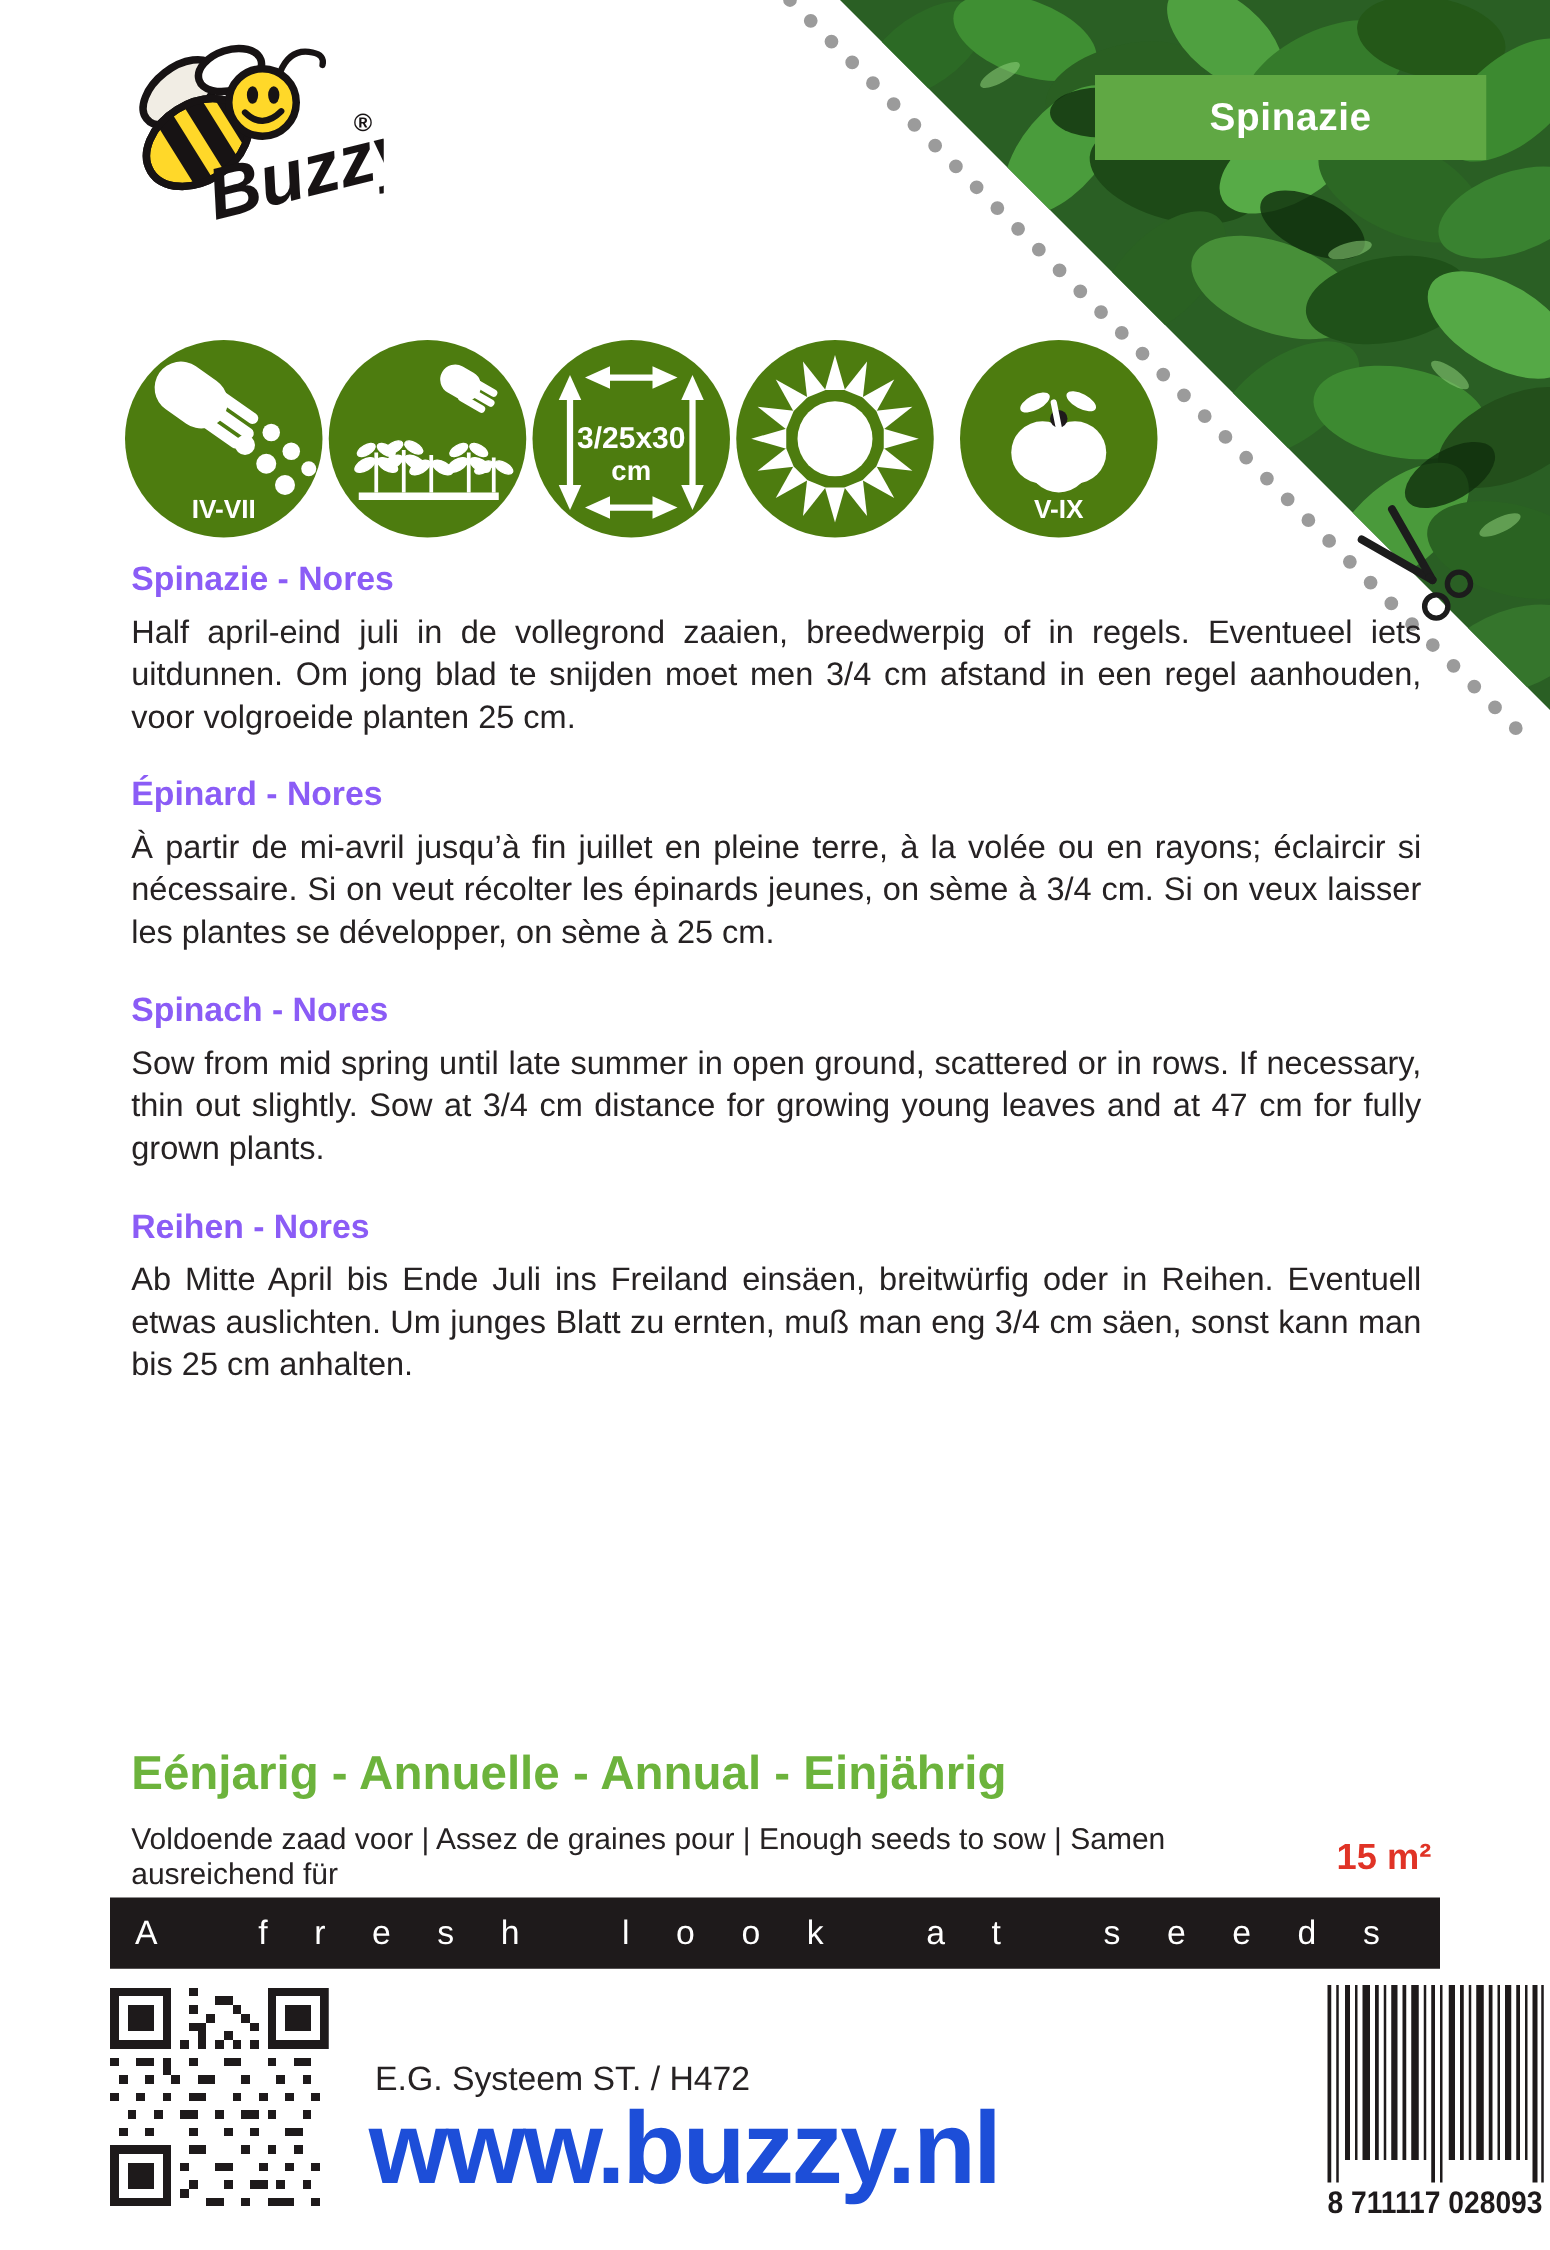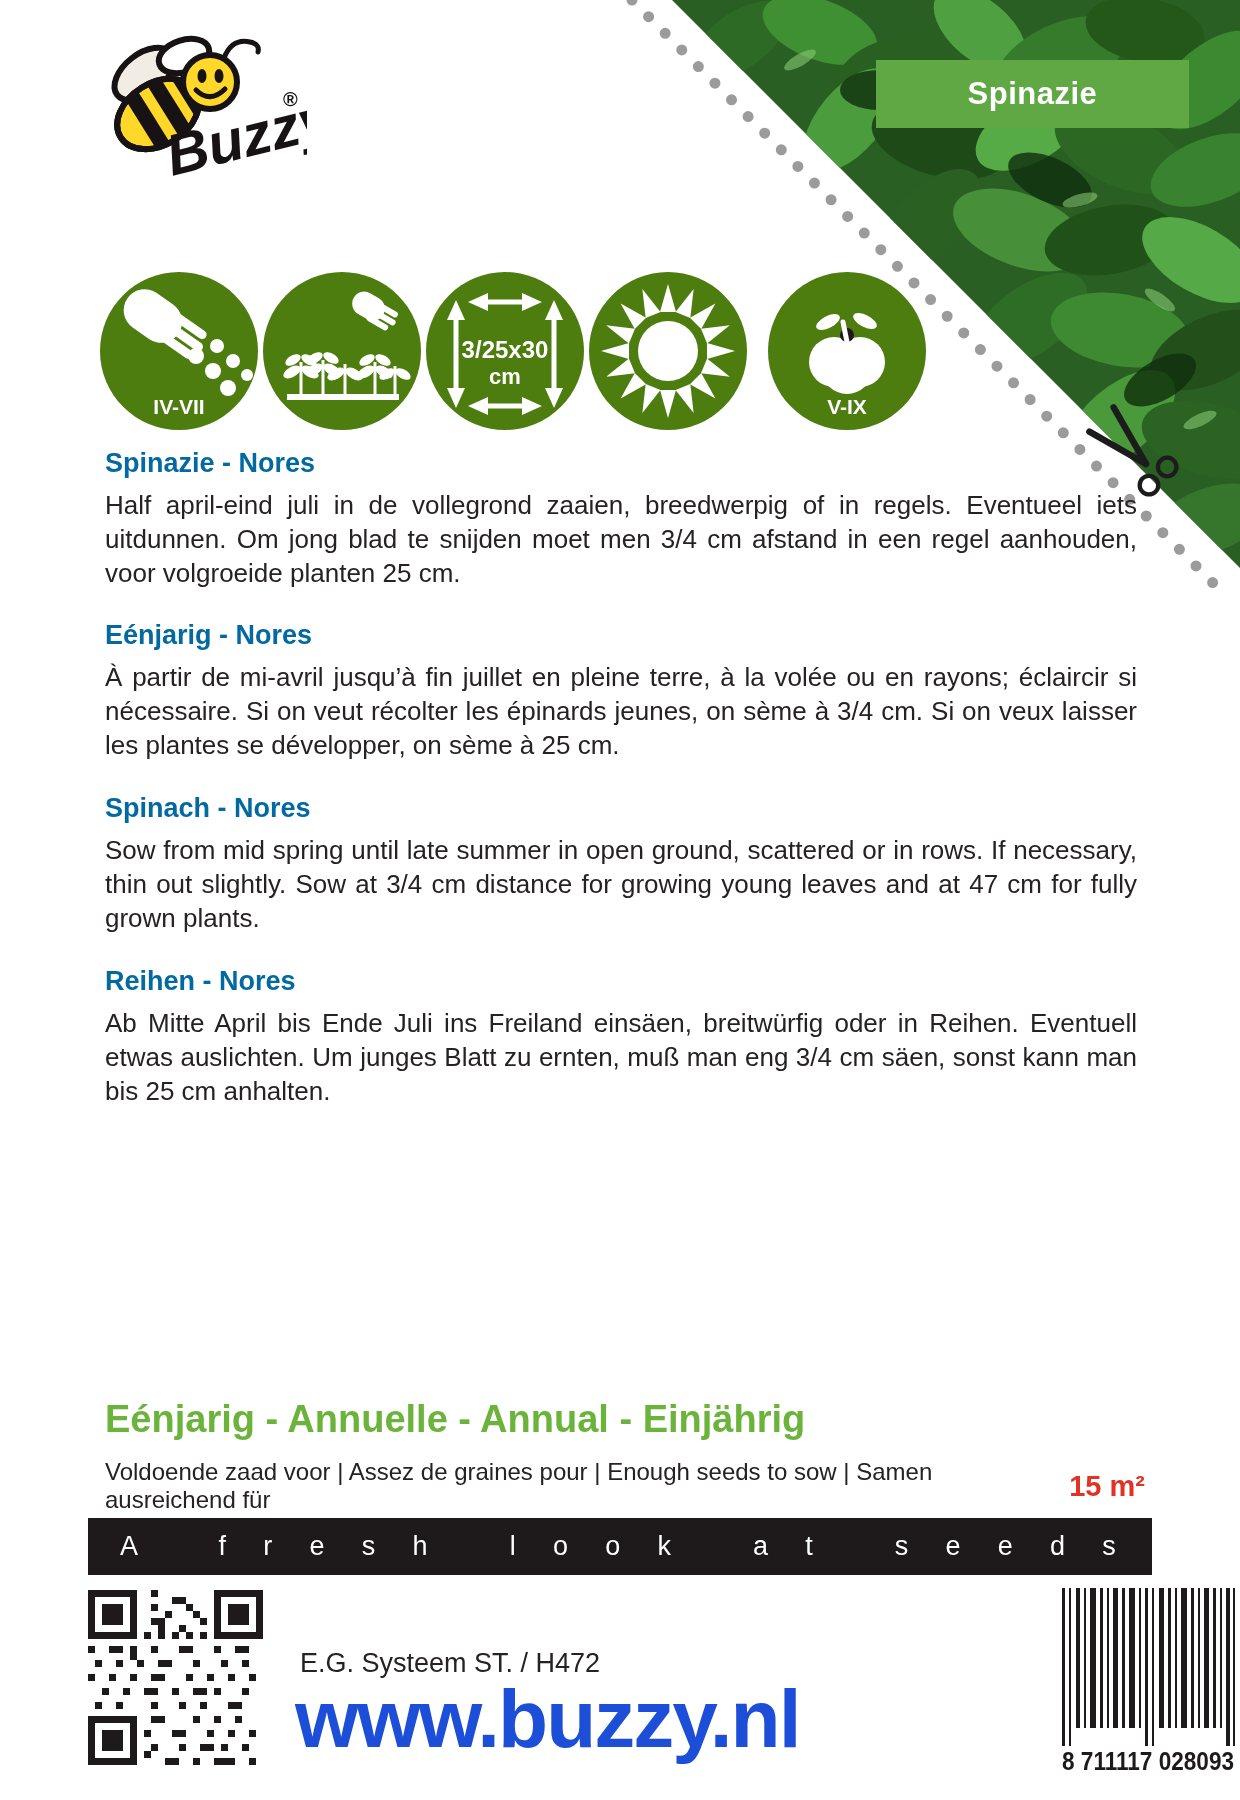--- a/index.html
+++ b/index.html
@@ -18,32 +18,32 @@
   .scissors{position:absolute;left:1068px;top:396px;width:150px;height:130px;}
 
   
   .icon-circle{position:absolute;top:272px;width:158px;height:158px;border-radius:50%;background:#4d7c0f;}
   .ic1{left:100px}.ic2{left:263px}.ic3{left:426px}.ic4{left:589px}.ic5{left:768px}
   .icon-circle svg{position:absolute;left:0;top:0;}
 
   
   .section{position:absolute;left:105px;width:1032px;}
   .s1{top:448px}.s2{top:620px}.s3{top:793px}.s4{top:966px}
-  .heading{color:#0369a1;font-weight:bold;font-size:27px;margin:0 0 9px 0;}
+  .heading{color:#8b5cf6;font-weight:bold;font-size:27px;margin:0 0 9px 0;}
   .body-text{font-size:26px;line-height:34px;margin:0;text-align:justify;color:#262223;}
 
   .annual{position:absolute;left:105px;top:1398px;color:#6cb33c;font-weight:bold;font-size:38px;}
   .seedsline{position:absolute;left:105px;top:1458px;width:1040px;display:flex;align-items:center;}
   .seedsline .txt{font-size:24px;color:#262223;}
   .seedsline .area{font-size:29px;font-weight:bold;color:#e03326;margin-left:20px;white-space:nowrap;}
 
   
   .tagline-bar{position:absolute;left:88px;top:1518px;width:1064px;height:57px;background:#1e1a1b;
                color:#fff;font-size:27px;line-height:57px;letter-spacing:1.38em;
-               padding-left:32px;box-sizing:border-box;white-space:nowrap;overflow:hidden;}
+               padding-left:20px;box-sizing:border-box;white-space:nowrap;overflow:hidden;}
   .qr{position:absolute;left:88px;top:1590px;width:175px;height:175px;}
   .addr1{position:absolute;left:300px;top:1602px;font-size:27px;color:#262223;}
   .addr2{position:absolute;left:300px;top:1648px;font-size:27px;color:#262223;}
   .url{position:absolute;left:295px;top:1672px;font-size:82px;font-weight:bold;color:#1d4ed8;letter-spacing:-2px;}
   .barcode{position:absolute;left:1060px;top:1588px;width:180px;height:188px;}
 </style>
 </head>
 <body>
 
 <div class="canvas">
@@ -257,21 +257,21 @@
       </g>
       <text x="79" y="142" text-anchor="middle" font-family="Liberation Sans, sans-serif" font-size="21" font-weight="bold" fill="#fff">V-IX</text>
     </svg>
   </div>
 
   <div class="section s1">
     <p class="heading">Spinazie - Nores</p>
     <p class="body-text">Half april-eind juli in de vollegrond zaaien, breedwerpig of in regels. Eventueel iets uitdunnen. Om jong blad te snijden moet men 3/4 cm afstand in een regel aanhouden, voor volgroeide planten 25 cm.</p>
   </div>
   <div class="section s2">
-    <p class="heading">Eénjarig - Nores</p>
+    <p class="heading">Épinard - Nores</p>
     <p class="body-text">À partir de mi-avril jusqu’à fin juillet en pleine terre, à la volée ou en rayons; éclaircir si nécessaire. Si on veut récolter les épinards jeunes, on sème à 3/4 cm. Si on veux laisser les plantes se développer, on sème à 25 cm.</p>
   </div>
   <div class="section s3">
     <p class="heading">Spinach - Nores</p>
     <p class="body-text">Sow from mid spring until late summer in open ground, scattered or in rows. If necessary, thin out slightly. Sow at 3/4 cm distance for growing young leaves and at 47 cm for fully grown plants.</p>
   </div>
   <div class="section s4">
     <p class="heading">Reihen - Nores</p>
     <p class="body-text">Ab Mitte April bis Ende Juli ins Freiland einsäen, breitwürfig oder in Reihen. Eventuell etwas auslichten. Um junges Blatt zu ernten, muß man eng 3/4 cm säen, sonst kann man bis 25 cm anhalten.</p>
   </div>

